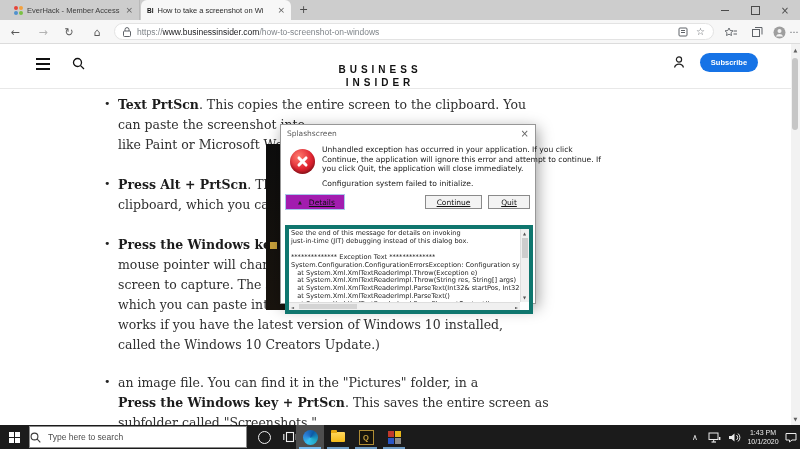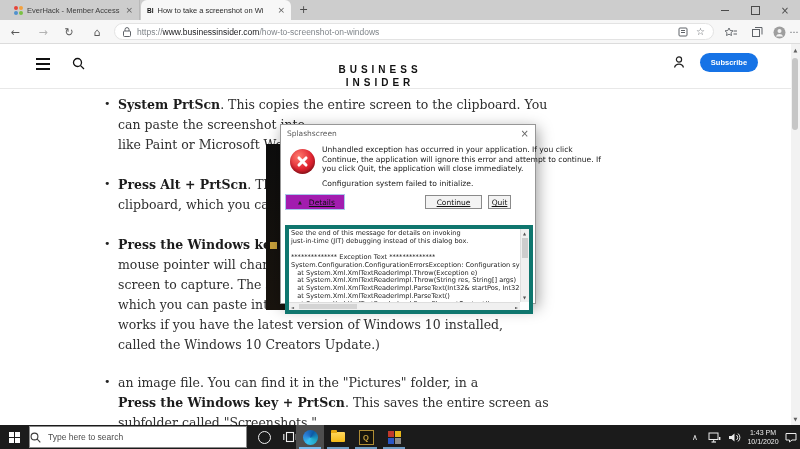--- a/index.html
+++ b/index.html
@@ -62,21 +62,21 @@
     background:radial-gradient(circle at 35% 30%, #ff7b6e, #df2330 55%, #9c1019);box-shadow:inset 0 -2px 3px rgba(0,0,0,.3);}
   .erricon i{position:absolute;left:6px;top:11px;width:13px;height:3px;background:#fff;border-radius:2px;}
   .erricon i.a{transform:rotate(45deg);} .erricon i.b{transform:rotate(-45deg);}
   .dlg-msg{position:absolute;left:41px;top:20px;width:210px;font-size:7.6px;line-height:9.6px;color:#1a1a1a;white-space:pre;}
   .dlg-msg2{position:absolute;left:41px;top:54px;font-size:7.6px;color:#1a1a1a;}
   .dlg-btn{position:absolute;top:70px;height:14px;background:#f3f3f3;border:1px solid #8a8a8a;box-sizing:border-box;display:flex;align-items:center;justify-content:center;font-size:7.5px;color:#111;}
   .dlg-btn .lbl{text-decoration:underline;}
   .btn-details{left:5px;width:58px;border:7px solid #a21caf;box-shadow:0 0 0 1px #a8c7e8;justify-content:flex-start;padding-left:5px;}
   .btn-details .arr{font-size:5px;margin-right:7px;color:#222;}
   .btn-continue{left:144px;width:57px;}
-  .btn-quit{left:207px;width:23px;}
+  .btn-quit{left:207px;width:42px;}
   .detailsbox{position:absolute;left:4px;top:100px;width:248px;height:89px;border:4px solid #0f766e;box-sizing:border-box;background:#fff;overflow:hidden;}
   .detailsbox pre{position:absolute;left:2px;top:1px;margin:0;font-family:"DejaVu Sans",sans-serif;font-size:6.6px;line-height:7.9px;color:#1c1c1c;}
   .vscroll{position:absolute;right:0;top:0;bottom:8px;width:9px;background:#f0f0f0;border-left:1px solid #dedede;box-sizing:border-box;}
   .vscroll .thumb{position:absolute;left:1px;top:9px;width:6px;height:20px;background:#cdcdcd;}
   .hscroll{position:absolute;left:0;right:9px;bottom:0;height:8px;background:#f0f0f0;border-top:1px solid #dedede;box-sizing:border-box;}
   .hscroll .thumb{position:absolute;left:10px;top:1px;width:58px;height:5px;background:#d4d4d4;}
   .tinyarrow{position:absolute;font-size:4px;color:#555;}
 
   
   .taskbar{position:absolute;left:0;top:425px;width:800px;height:24px;background:#1b1b1b;z-index:20;}
@@ -199,21 +199,21 @@
         <path d="M2.5 12.5 a4.7 4.7 0 0 1 9 0" fill="none" stroke="#222" stroke-width="1.2"></path>
       </svg>
     </div>
     <div class="subscribe" style="background:#1673e6;">Subscribe</div>
     <div class="bi-divider"></div>
 
     <div class="article">
       <div class="bullet" style="top:52px;">
         <span class="dot">•</span>
         <div class="lines">
-          <div class="ln"><b>System PrtScn</b><span>. This copies the entire screen to the clipboard. You</span></div>
+          <div class="ln"><b>Text PrtScn</b><span>. This copies the entire screen to the clipboard. You</span></div>
           <div class="ln">can paste the screenshot into</div>
           <div class="ln">like Paint or Microsoft Word</div>
         </div>
       </div>
       <div class="bullet" style="top:132px;">
         <span class="dot">•</span>
         <div class="lines">
           <div class="ln"><b>Press Alt + PrtScn</b><span>. This co</span></div>
           <div class="ln">clipboard, which you can pa</div>
         </div>

